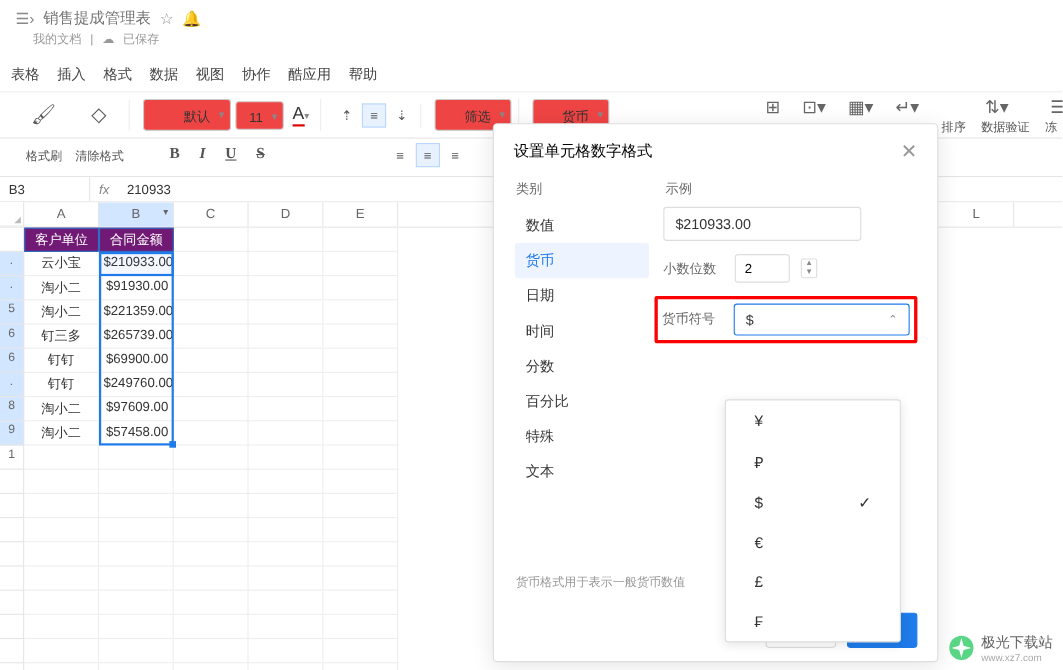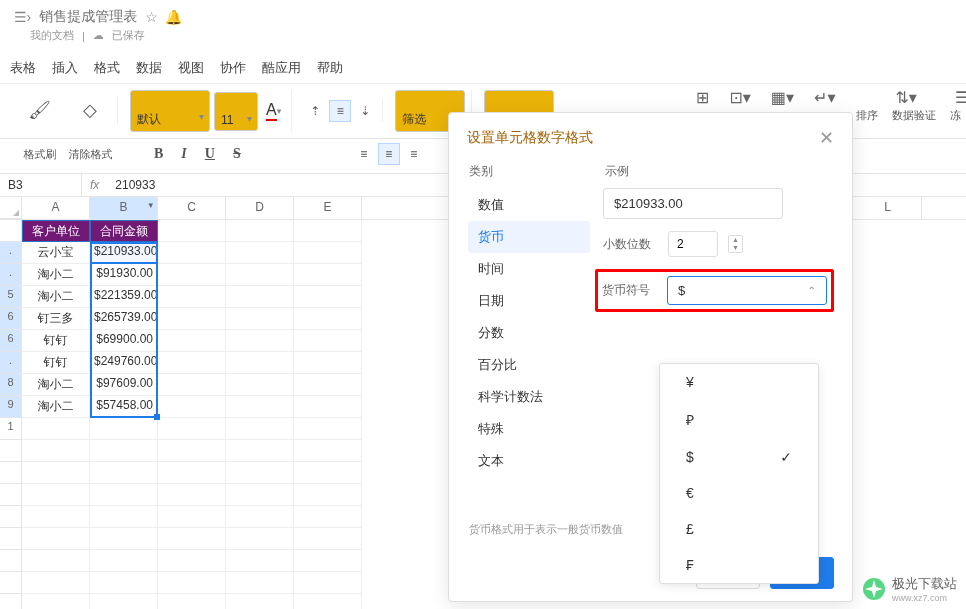--- a/index.html
+++ b/index.html
@@ -12,21 +12,21 @@
     .subtitle { padding: 0 14px 10px 30px; color: #999; font-size: 11px; display: flex; gap: 8px; align-items: center; }
     
     .menubar { display: flex; gap: 16px; padding: 6px 10px; border-bottom: 1px solid #eee; font-size: 13px; color: #444; }
     .menubar span { cursor: pointer; }
     
     .toolbar { display: flex; align-items: center; padding: 6px 8px; gap: 6px; border-bottom: 1px solid #e5e5e5; }
     .tool-group { display: flex; align-items: center; gap: 4px; padding: 0 6px; border-right: 1px solid #eee; }
     .tool-group:last-child { border-right: none; }
     .tool-btn { display: flex; flex-direction: column; align-items: center; padding: 2px 6px; cursor: pointer; color: #555; font-size: 11px; }
     .tool-btn .icon { font-size: 18px; margin-bottom: 2px; }
-    .select-ctrl { border: 1px solid #ccc; border-radius: 3px; padding: 20px 18px 3px 6px; font-size: 12px; position: relative; min-width: 60px; background: #eab308; }
+    .select-ctrl { border: 1px solid #ccc; border-radius: 3px; padding: 7px 18px 3px 6px; font-size: 12px; position: relative; min-width: 60px; background: #ef4444; text-align: right; }
     .select-ctrl::after { content: "▾"; position: absolute; right: 5px; color: #888; font-size: 10px; }
     .color-btn { display: flex; align-items: center; padding: 2px 4px; position: relative; }
     .fontA { font-size: 16px; color: #333; border-bottom: 2px solid #d00; }
     
     .toolbar-row2 { display: flex; align-items: center; padding: 4px 8px 8px; gap: 8px; border-bottom: 1px solid #e5e5e5; }
     .tr2-left { display: flex; align-items: flex-start; gap: 12px; width: 120px; justify-content: center; }
     .fmt-btns { display: flex; gap: 10px; padding-left: 14px; }
     .fmt-btn { font-weight: bold; font-family: serif; font-size: 14px; color: #555; cursor: pointer; padding: 2px 4px; }
     
     .cellref-bar { display: flex; align-items: center; border-bottom: 1px solid #e5e5e5; }
@@ -45,21 +45,21 @@
     .rowh.sel { background: #d2e6ff; }
     .cell { width: 68px; border-right: 1px solid #eee; border-bottom: 1px solid #eee; padding: 2px 4px; font-size: 12px; overflow: hidden; white-space: nowrap; text-align: right; }
     .hdr-cell { background: #701a75; color: #fff; text-align: center; font-weight: 500; border: 1px solid #2d6fc4; }
     .cell.colA { text-align: center; }
     .sel-range { position: absolute; border: 2px solid #1e7be9; pointer-events: none; }
     .sel-range .handle { width: 6px; height: 6px; background: #1e7be9; position: absolute; right: -4px; bottom: -4px; }
     .sel-cell { position: absolute; border: 2px solid #1e7be9; background: rgba(30,123,233,0.05); pointer-events: none; }
     
     .dialog { position: absolute; top: 112px; left: 448px; width: 405px; height: 490px; background: #fff; border: 1px solid #ddd; box-shadow: 0 4px 20px rgba(0,0,0,0.1); border-radius: 4px; display: flex; flex-direction: column; }
     .dlg-head { display: flex; justify-content: space-between; align-items: center; padding: 14px 18px; }
-    .dlg-title { font-size: 14px; color: #a16207; }
+    .dlg-title { font-size: 14px; color: #000000; }
     .dlg-close { font-size: 18px; color: #999; cursor: pointer; }
     .dlg-body { display: flex; padding: 0 18px; flex: 1; gap: 12px; }
     .cat-col { width: 140px; }
     .col-label { font-size: 12px; color: #666; margin-bottom: 8px; padding-left: 2px; }
     .cat-list { border: 1px solid transparent; }
     .cat-item { padding: 7px 10px; font-size: 13px; cursor: pointer; border-radius: 3px; }
     .cat-item.active { background: #eef4ff; color: #1e7be9; }
     .example-col { flex: 1; }
     .example-box { border: 1px solid #ddd; border-radius: 3px; padding: 7px 10px; font-size: 13px; margin-bottom: 12px; width: 180px; }
     .opt-row { display: flex; align-items: center; gap: 10px; margin-bottom: 12px; }
@@ -373,25 +373,24 @@
   <div class="dlg-head">
     <span class="dlg-title">设置单元格数字格式</span>
     <span class="dlg-close">✕</span>
   </div>
   <div class="dlg-body">
     <div class="cat-col">
       <div class="col-label">类别</div>
       <div class="cat-list" id="cat-list">
           <div class="cat-item">数值</div>
           <div class="cat-item active">货币</div>
+          <div class="cat-item">日期</div>
           <div class="cat-item">时间</div>
-          <div class="cat-item">日期</div>
           <div class="cat-item">分数</div>
           <div class="cat-item">百分比</div>
-          <div class="cat-item">科学计数法</div>
           <div class="cat-item">特殊</div>
           <div class="cat-item">文本</div>
         </div>
     </div>
     <div class="example-col" style="position:relative;">
       <div class="col-label">示例</div>
       <div class="example-box">$210933.00</div>
       <div class="opt-row">
         <span class="opt-label">小数位数</span>
         <input class="num-input" value="2" style="">

